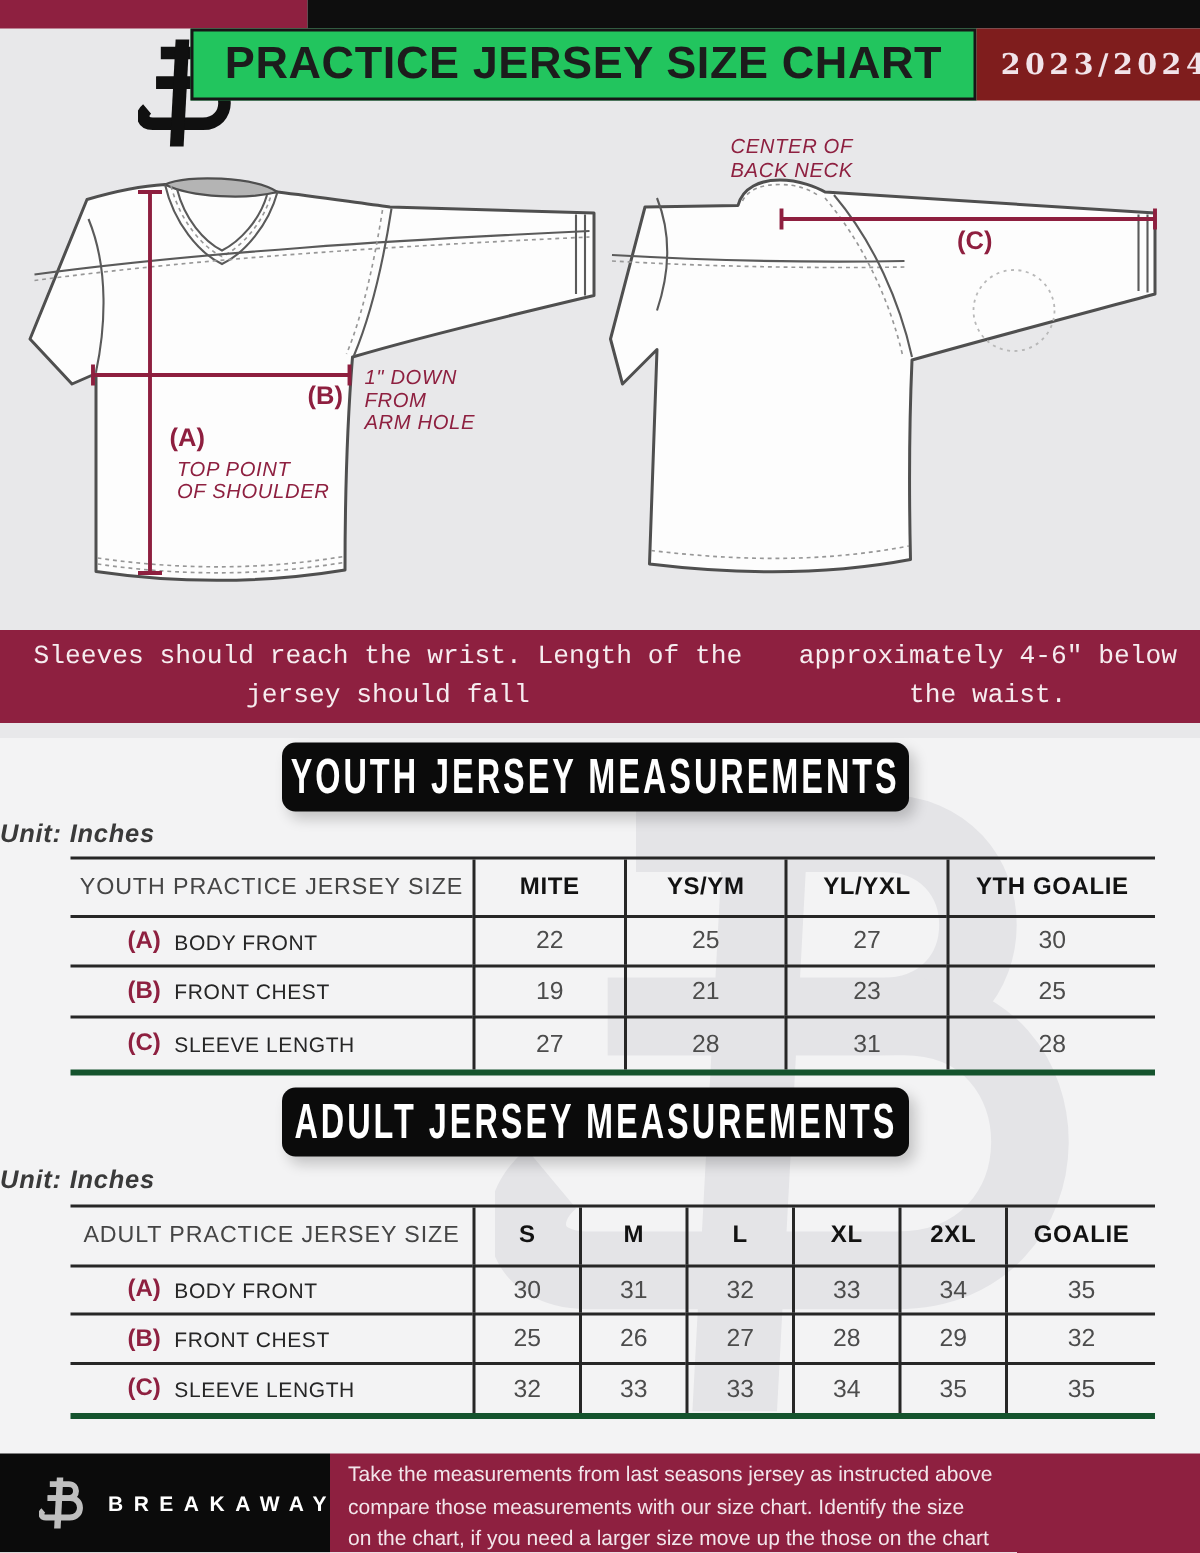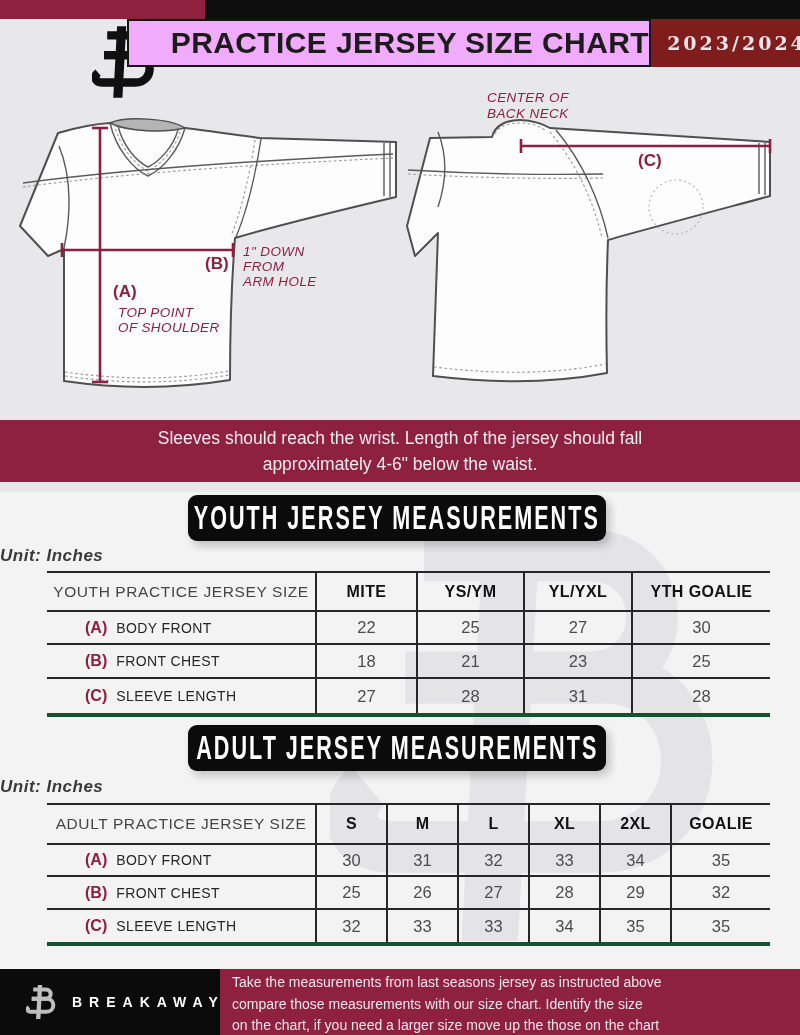--- a/index.html
+++ b/index.html
@@ -4,22 +4,22 @@
 <style>
   html,body{margin:0;padding:0;}
   body{font-family:"Liberation Sans",sans-serif;}
   .page{position:relative;width:800px;height:1035px;background:#f3f3f4;overflow:hidden;}
   .top-bg{position:absolute;left:0;top:0;width:800px;height:492px;background:#e8e8ea;}
   .abs{position:absolute;}
 
   
   .strip-maroon{left:0;top:0;width:205px;height:19px;background:#8e2040;}
   .strip-black{left:205px;top:0;width:595px;height:19px;background:#0e0e0e;}
-  .title-box{left:127px;top:19px;width:520px;height:44px;background:#f0abfc;border:2px solid #161616;
-             display:flex;align-items:center;justify-content:flex-end;z-index:2;}
+  .title-box{left:127px;top:19px;width:520px;height:44px;background:#22c55e;border:2px solid #161616;
+             display:flex;align-items:center;justify-content:center;z-index:2;}
   .title-box span{font-size:30px;font-weight:800;color:#1c1c1c;letter-spacing:0.4px;white-space:nowrap;}
   .season{left:651px;top:19px;width:172px;height:48px;background:#7f1d1d;display:flex;align-items:center;justify-content:center;z-index:2;}
   .season span{font-family:"DejaVu Serif",serif;font-weight:700;font-size:19px;letter-spacing:3px;color:#f1e3e9;}
   .hdr-logo{left:80px;top:24px;width:100px;height:76px;color:#101010;z-index:2;}
 
   
   .watermark{left:330px;top:470px;width:470px;height:500px;color:#e4e4e7;z-index:0;}
 
   
   .jersey{z-index:1;}
@@ -27,21 +27,21 @@
   .back-svg{left:398px;top:82px;width:392px;height:318px;}
   .outline{fill:#fdfdfd;stroke:#4f4f4f;stroke-width:2;stroke-linejoin:round;}
   .seam{fill:none;stroke:#5a5a5a;stroke-width:1.4;}
   .stitch{fill:none;stroke:#979797;stroke-width:1.1;stroke-dasharray:2.6 2.6;}
   .meas{stroke:#8e1f3f;stroke-width:2.6;fill:none;}
   .mlabel{fill:#8e1f3f;font-weight:800;font-size:17px;}
   .mcap{fill:#8e2040;font-style:italic;font-size:13.5px;letter-spacing:0.4px;}
 
   
   .notice{left:0;top:420px;width:800px;height:62px;background:#8e2040;z-index:2;
-          display:flex;flex-direction:column;align-items:center;justify-content:center;}
+          display:flex;flex-direction:row;align-items:center;justify-content:center;font-family:Liberation Mono, monospace;}
   .notice div{font-size:17.5px;line-height:26px;color:#f6ecef;text-align:center;}
 
   
   .banner{left:188px;width:418px;height:46px;background:#0b0b0b;border-radius:9px;z-index:2;
           display:flex;align-items:center;justify-content:center;box-shadow:4px 5px 9px rgba(0,0,0,0.20);}
   .banner .cond{display:inline-block;transform:scale(0.80,1.22);font-weight:700;font-size:27px;
                 letter-spacing:2.5px;color:#ffffff;white-space:nowrap;}
   .unit{left:0;width:800px;text-align:left;font-style:italic;font-weight:600;font-size:17px;
         color:#3a3a3a;letter-spacing:0.5px;z-index:2;}
 
@@ -175,21 +175,21 @@
         <span class="rowtext">BODY FRONT</span>
       </div>
       <div class="cell val vline hline">22</div>
       <div class="cell val vline hline">25</div>
       <div class="cell val vline hline">27</div>
       <div class="cell val vline hline">30</div>
       <div class="cell rowlabel hline">
         <span class="rowkey">(B)</span>
         <span class="rowtext">FRONT CHEST</span>
       </div>
-      <div class="cell val vline hline">18</div>
+      <div class="cell val vline hline">19</div>
       <div class="cell val vline hline">21</div>
       <div class="cell val vline hline">23</div>
       <div class="cell val vline hline">25</div>
       <div class="cell rowlabel hline">
         <span class="rowkey">(C)</span>
         <span class="rowtext">SLEEVE LENGTH</span>
       </div>
       <div class="cell val vline hline">27</div>
       <div class="cell val vline hline">28</div>
       <div class="cell val vline hline">31</div>

